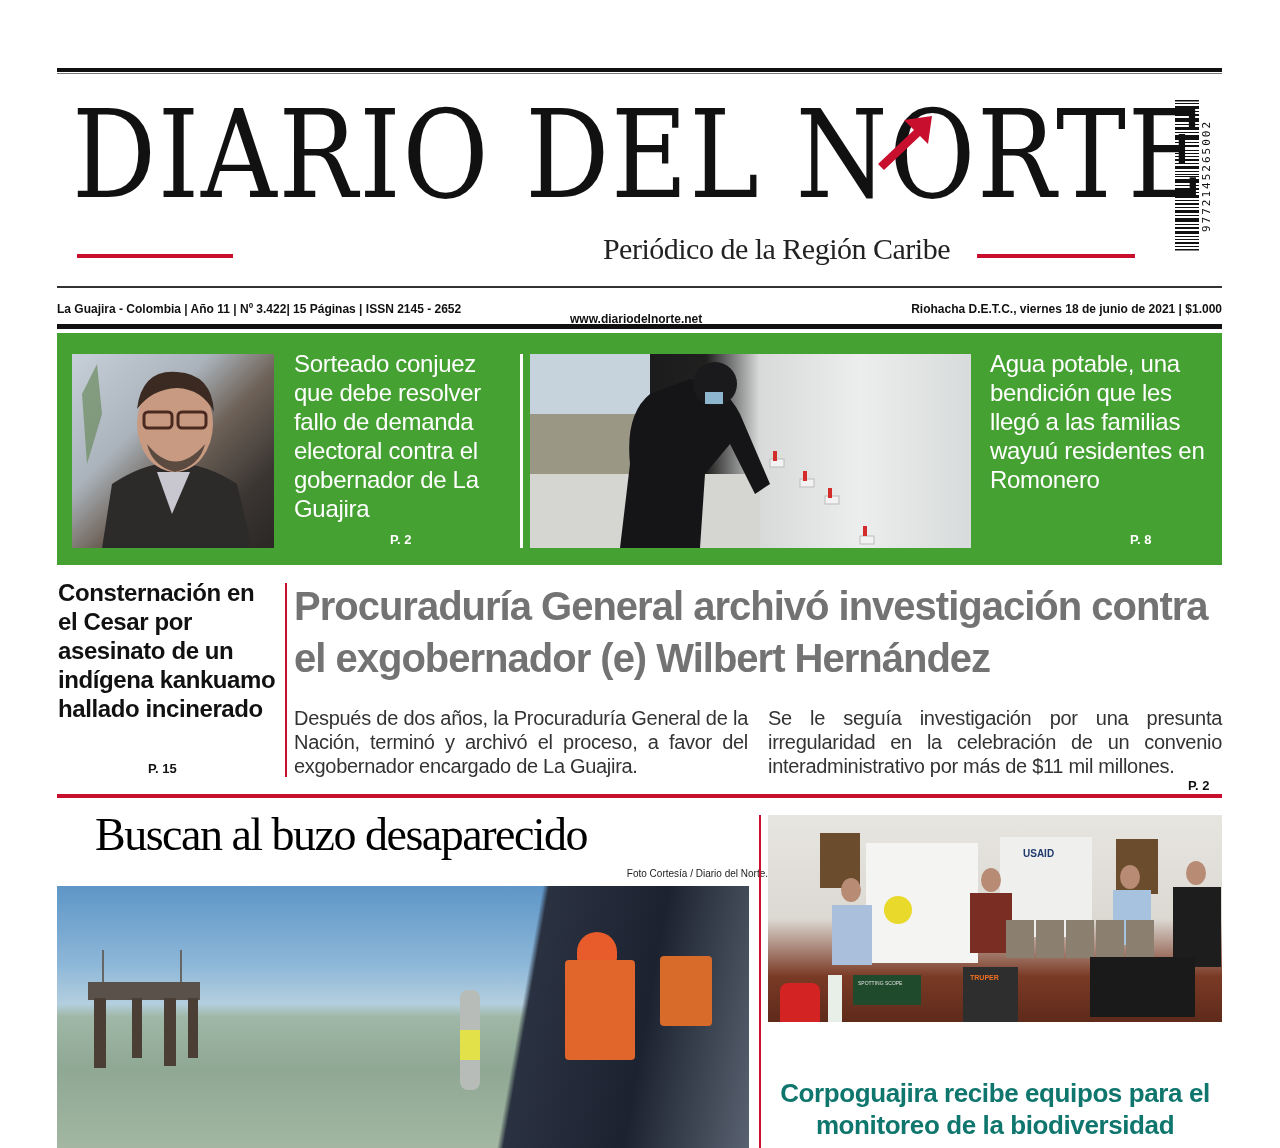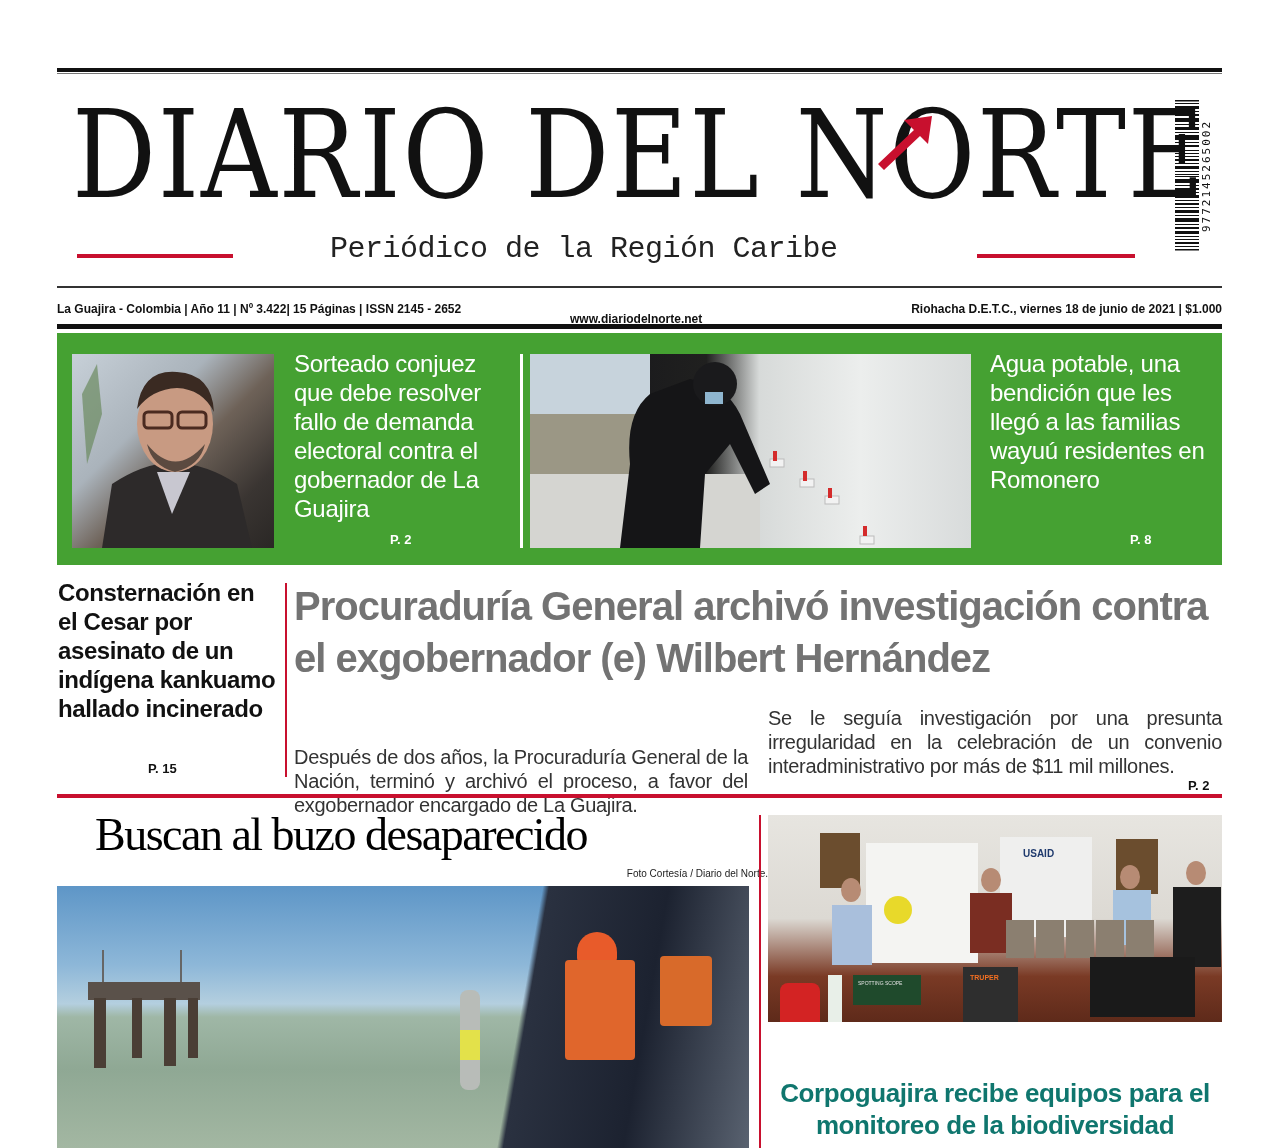--- a/index.html
+++ b/index.html
@@ -13,22 +13,22 @@
     .rule-top-thin { left: 57px; top: 73px; width: 1165px; height: 1px; background: #777; }
     .masthead-title {
       left: 72px; top: 90px; width: 1090px; height: 130px;
       font-family: "DejaVu Serif", serif; font-size: 122px; line-height: 130px;
       letter-spacing: 2px; color: #111; white-space: nowrap; transform: scaleX(0.86); transform-origin: left top;
       font-weight: normal;
     }
     .masthead-o { position: relative; display: inline-block; }
     .logo-arrow { left: 852px; top: 108px; width: 90px; height: 70px; }
     .tagline {
-      left: 330px; top: 232px; width: 620px; text-align: left;
-      font-size: 30px; color: #222; font-family: Liberation Mono, monospace; letter-spacing: -0.5px;
+      left: 330px; top: 232px; width: 620px; text-align: right;
+      font-size: 30px; color: #222; font-family: Liberation Serif, serif; letter-spacing: -0.5px;
     }
     .red-dash-left { left: 77px; top: 254px; width: 156px; height: 4px; background: #c8102e; }
     .red-dash-right { left: 977px; top: 254px; width: 158px; height: 4px; background: #c8102e; }
     .rule-mid { left: 57px; top: 286px; width: 1165px; height: 2px; background: #333; }
 
     
     .barcode { left: 1175px; top: 100px; width: 45px; height: 152px; }
     .barcode-digits {
       left: 1200px; top: 100px; width: 20px; height: 152px;
       writing-mode: vertical-rl; transform: rotate(180deg);
@@ -54,21 +54,21 @@
     .photo-water { left: 530px; top: 354px; width: 441px; height: 194px; background: linear-gradient(90deg, #b9bec1 0%, #8e8c85 18%, #1b1b1d 25%, #20201f 40%, #d7dad9 52%, #eceeed 75%, #d8dbdb 100%); }
     .teaser2 { left: 990px; top: 349px; width: 230px; }
     .teaser2-page { left: 1086px; top: 532px; padding-left: 44px; }
 
     
     .side-headline { left: 58px; top: 578px; width: 220px; font-size: 24px; line-height: 29px; font-weight: bold; color: #111; letter-spacing: -0.4px; }
     .side-page { left: 148px; top: 761px; font-size: 13px; font-weight: bold; color: #111; }
     .red-vline-1 { left: 285px; top: 583px; width: 2px; height: 194px; background: #c8102e; }
     .main-headline { left: 294px; top: 580px; width: 930px; font-size: 40px; line-height: 52px; font-weight: bold; color: #737373; letter-spacing: -1px; }
     .deck { font-size: 20px; line-height: 24px; color: #333; font-family: "Liberation Sans", sans-serif; text-align: justify; letter-spacing: -0.3px; }
-    .deck1 { left: 294px; top: 706px; width: 454px; margin-top: 39px; }
+    .deck1 { left: 294px; top: 706px; width: 454px; }
     .deck2 { left: 768px; top: 706px; width: 454px; }
     .main-page { left: 1188px; top: 778px; font-size: 13px; font-weight: bold; color: #111; }
     .red-hline { left: 57px; top: 794px; width: 1165px; height: 4px; background: #c8102e; }
 
     
     .buzo-headline { left: 95px; top: 808px; font-family: "Liberation Serif", serif; font-weight: normal; font-size: 46px; line-height: 54px; color: #000000; letter-spacing: -1.5px; }
     .photo-credit { right: 512px; top: 868px; font-size: 10px; color: #222; text-align: center; }
     .photo-boat { left: 57px; top: 886px; width: 692px; height: 262px; background:
       linear-gradient(180deg, #5e96c7 0%, #8db7d8 30%, #b4cfdf 45%, #9fb7a6 50%, #8fa894 70%, #a3b7a2 100%); }
     .pier { left: 80px; top: 950px; width: 160px; height: 120px; }

